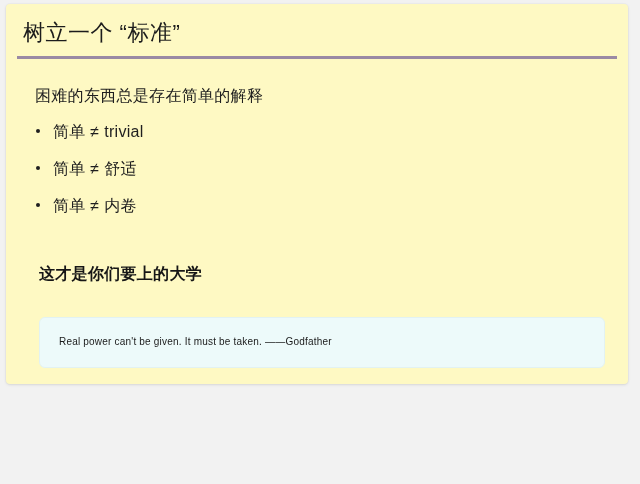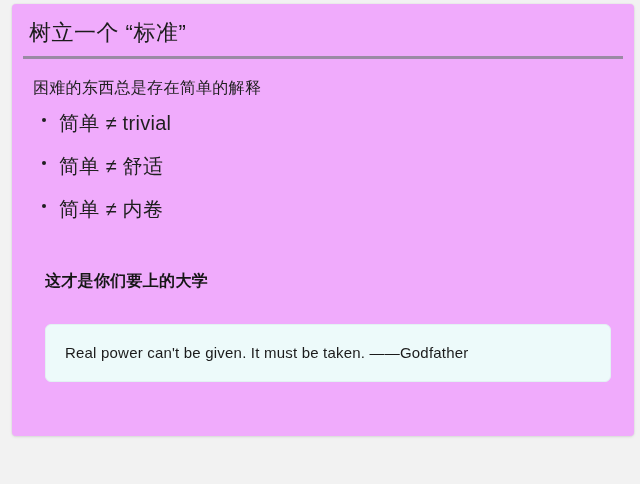--- a/index.html
+++ b/index.html
@@ -9,25 +9,25 @@
   }
   body {
     width: 640px;
     height: 484px;
     background: #f2f2f2;
     font-family: "Liberation Sans", "DejaVu Sans", sans-serif;
     -webkit-font-smoothing: antialiased;
   }
   .slide-card {
     position: absolute;
-    left: 12px;
+    left: 6px;
     top: 4px;
     width: 622px;
-    height: 432px;
-    background: #f0abfc;
+    height: 380px;
+    background: #fef9c3;
     border-radius: 4px;
     box-shadow: 0 1px 3px rgba(0,0,0,0.10), 0 0 0 1px rgba(0,0,0,0.02);
     overflow: hidden;
   }
   .slide-inner {
     position: absolute;
     left: 0;
     top: 0;
     right: 0;
     bottom: 0;
@@ -42,36 +42,36 @@
     line-height: 1.35;
     color: #1c1c1c;
     letter-spacing: 0.5px;
     border-bottom: 3px solid #9a8aa4;
     white-space: nowrap;
   }
   .body-block {
     padding: 0 2px 0 6px;
   }
   .intro-line {
-    margin: 4px;
+    margin: 12px;
     padding-top: 13px;
     font-size: 16px;
     line-height: 1.5;
     color: #1f1f1f;
     letter-spacing: 0.3px;
   }
   .bullet-list {
     list-style: none;
     margin: 9px 0 0 0;
     padding: 0;
   }
   .bullet-list li {
     position: relative;
     padding-left: 30px;
-    font-size: 20px;
+    font-size: 16px;
     line-height: 1.45;
     color: #1f1f1f;
     margin-bottom: 14px;
     letter-spacing: 0.3px;
     white-space: nowrap;
   }
   .bullet-list li:last-child {
     margin-bottom: 0;
   }
   .bullet-dot {
@@ -95,21 +95,21 @@
   .quote-box {
     margin: 31px 12px 0 22px;
     background: #edfafa;
     border: 1px solid #e2f2f2;
     border-radius: 6px;
     padding: 17px 19px 18px 19px;
     box-sizing: border-box;
   }
   .quote-text {
     margin: 0;
-    font-size: 15px;
+    font-size: 10px;
     line-height: 1.4;
     color: #1b1b1b;
     letter-spacing: 0.2px;
     white-space: nowrap;
   }
 </style>
 </head>
 <body>
 
 <div class="slide-card">

